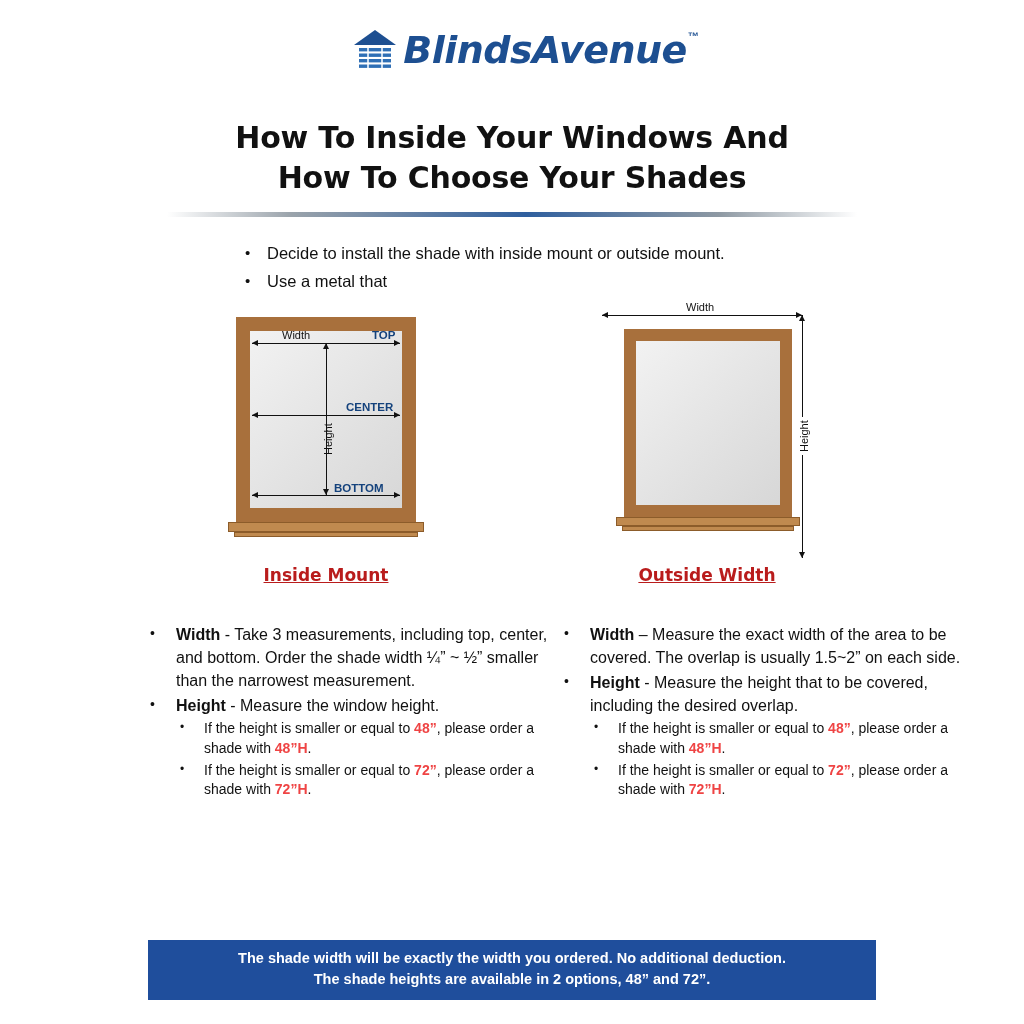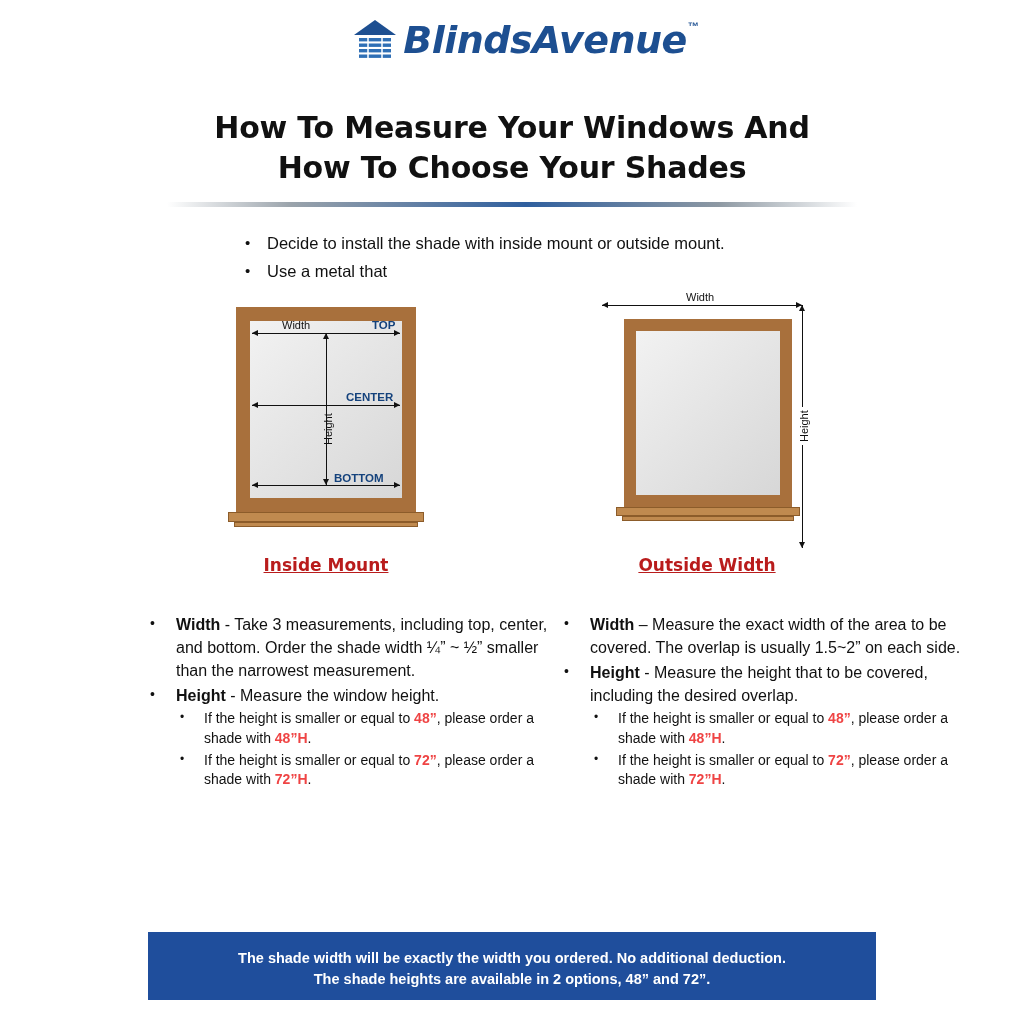--- a/index.html
+++ b/index.html
@@ -14,21 +14,21 @@
     color: #111111;
     overflow: hidden;
     position: relative;
   }
 
   
   .logo-row {
     display: flex;
     justify-content: center;
     align-items: flex-start;
-    padding-top: 18px;
+    padding-top: 28px;
     height: 62px;
     margin-left: 25px;
   }
   .logo {
     display: flex;
     align-items: center;
     position: relative;
   }
   .logo-mark {
     width: 48px;
@@ -216,21 +216,21 @@
   .footer {
     position: absolute;
     left: 148px;
     bottom: 24px;
     width: 728px;
     background: #1f4e9c;
     color: #ffffff;
     text-align: center;
     font-size: 14.5px;
     font-weight: bold;
-    padding: 16px 0 9px 0;
+    padding: 8px 0 9px 0;
     line-height: 1.5;
   }
 </style>
 </head>
 <body>
 
 <div class="logo-row">
   <div class="logo">
     <span class="logo-mark">
       <svg width="48" height="44" viewBox="0 0 48 44" xmlns="http://www.w3.org/2000/svg">
@@ -241,21 +241,21 @@
         <rect x="8" y="36.5" width="32" height="3.4" fill="#2f6fb5"></rect>
         <rect x="17" y="19" width="14" height="22" fill="none" stroke="#ffffff" stroke-width="1.5"></rect>
       </svg>
     </span>
     <span class="logo-text">BlindsAvenue</span>
     <span class="logo-tm">™</span>
   </div>
 </div>
 
 <div class="title">
-  <div>How To Measure Your Windows And</div>
+  <div>How To Inside Your Windows And</div>
   <div>How To Choose Your Shades</div>
 </div>
 <div class="rule"></div>
 
 <div class="top-bullets">
   <div class="bl">
     <span class="bl-dot">•</span>
     <span class="bl-text">Decide to install the shade with inside mount or outside mount.</span>
   </div>
   <div class="bl">

